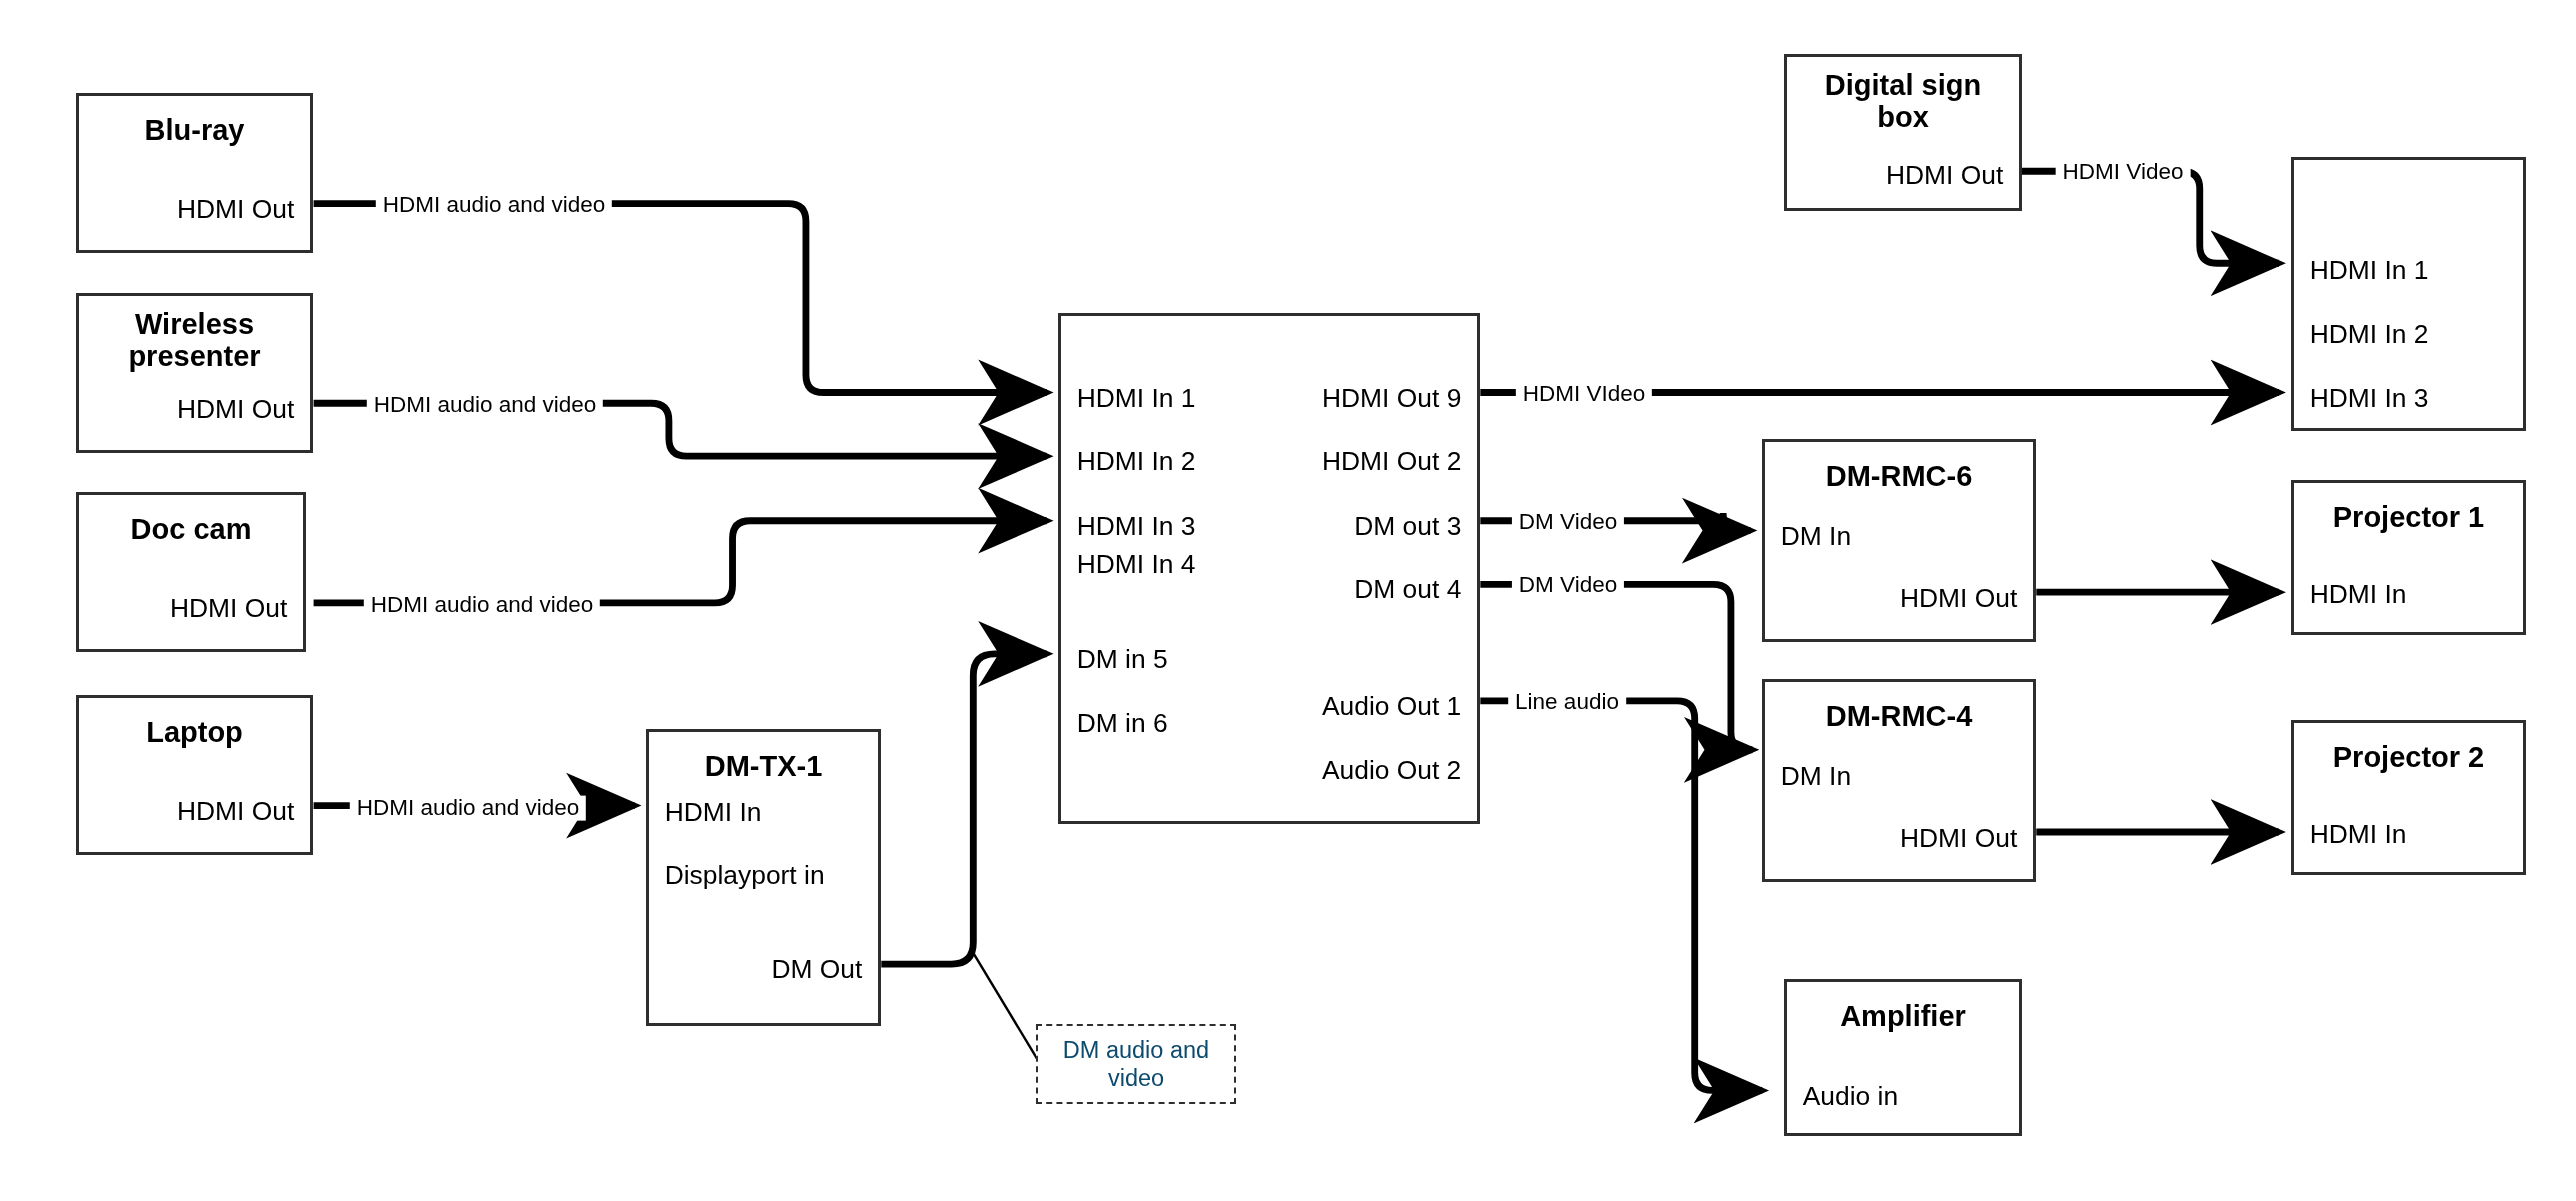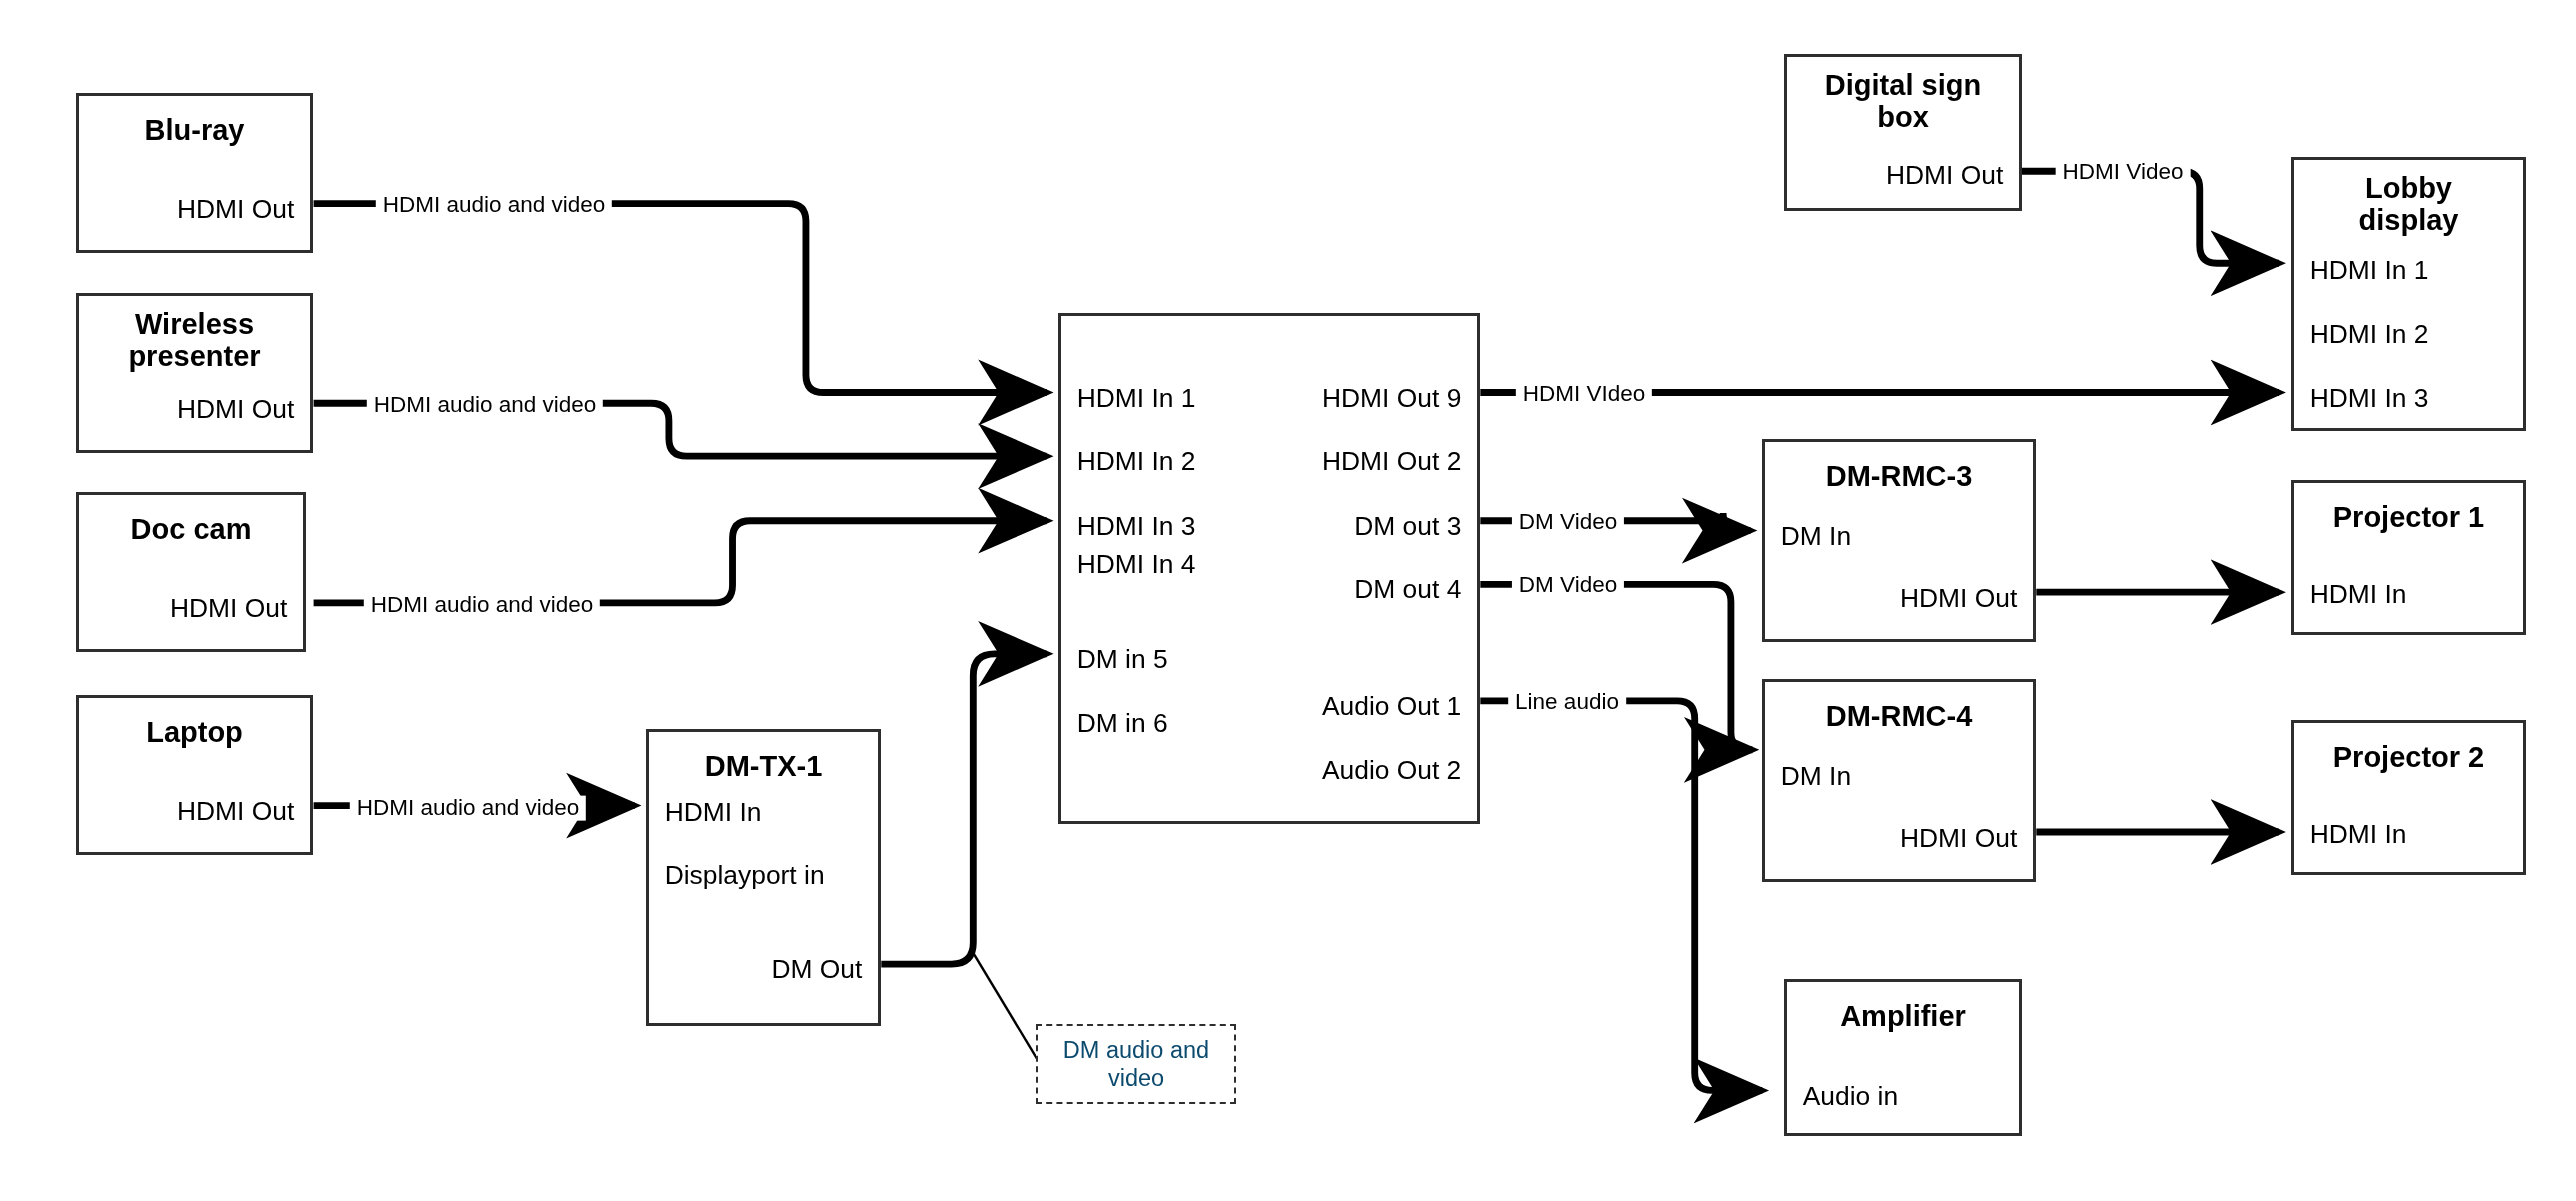--- a/index.html
+++ b/index.html
@@ -156,29 +156,27 @@
     <div class="port right" style="top:439px;">Audio Out 2</div>
   </div>
 
   <div class="node" style="left:1784px; top:54px; width:238px; height:157px;">
     <div class="node-title" style="margin-top:11.7px;">Digital sign
 box</div>
     <div class="port right" style="top:103px;">HDMI Out</div>
   </div>
 
   <div class="node" style="left:2291px; top:157px; width:235px; height:274px;">
-    <div class="node-title" style="margin-top:11.7px;">Lobby
-display</div>
     <div class="port left" style="top:95px;">HDMI In 1</div>
     <div class="port left" style="top:159px;">HDMI In 2</div>
     <div class="port left" style="top:223px;">HDMI In 3</div>
   </div>
 
   <div class="node" style="left:1762px; top:439px; width:274px; height:203px;">
-    <div class="node-title" style="margin-top:17.6px;">DM-RMC-3</div>
+    <div class="node-title" style="margin-top:17.6px;">DM-RMC-6</div>
     <div class="port left" style="top:79px;">DM In</div>
     <div class="port right" style="top:141px;">HDMI Out</div>
   </div>
 
   <div class="node" style="left:1762px; top:679px; width:274px; height:203px;">
     <div class="node-title" style="margin-top:17.6px;">DM-RMC-4</div>
     <div class="port left" style="top:79px;">DM In</div>
     <div class="port right" style="top:141px;">HDMI Out</div>
   </div>
 

